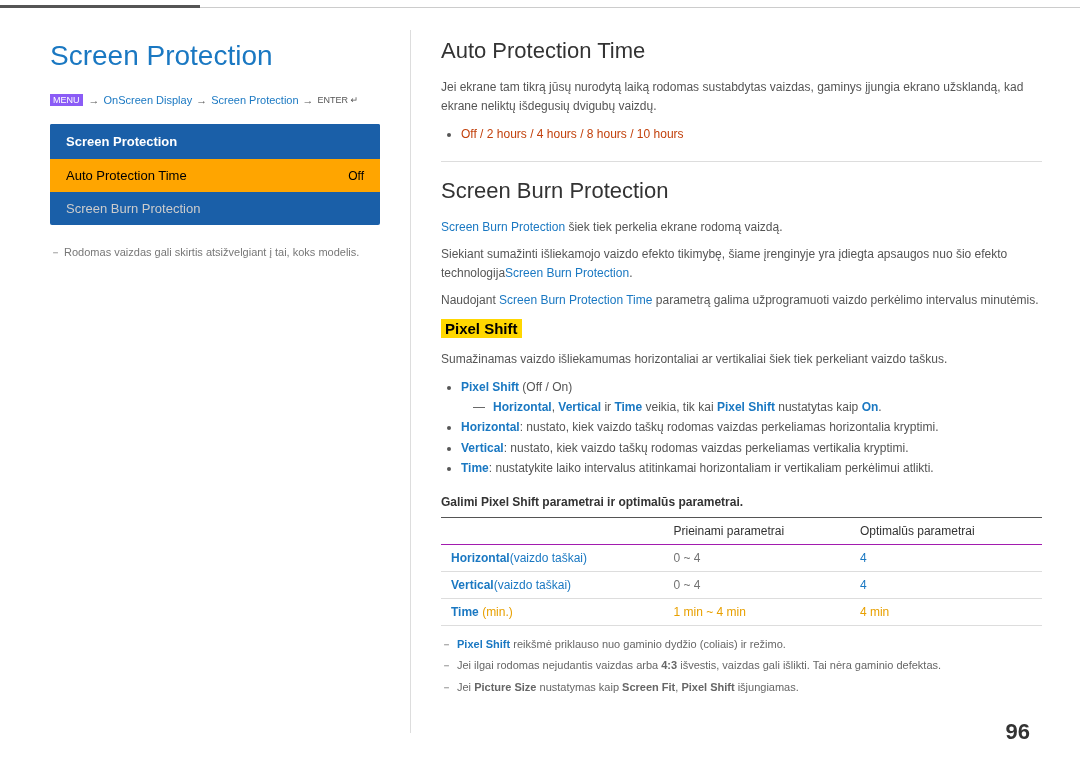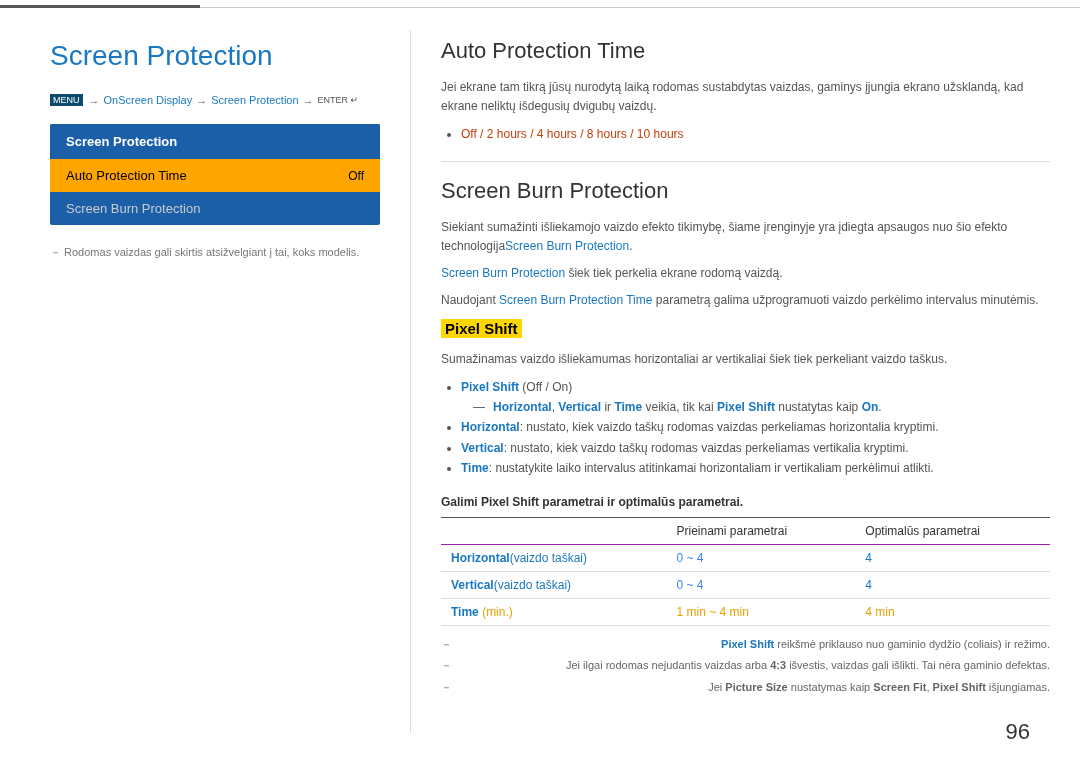--- a/index.html
+++ b/index.html
@@ -28,21 +28,21 @@
     }
     .top-bar-right {
       flex: 1;
       height: 1px;
       background: #ccc;
       margin-top: 7px;
     }
 
     .page-container {
       display: flex;
-      padding: 30px 30px 30px 50px;
+      padding: 30px 38px 30px 50px;
       height: 100%;
     }
 
     
     .left-panel {
       width: 360px;
       flex-shrink: 0;
       padding-right: 30px;
     }
 
@@ -57,21 +57,21 @@
     .breadcrumb {
       font-size: 11px;
       color: #555;
       margin-bottom: 18px;
       display: flex;
       align-items: center;
       flex-wrap: wrap;
       gap: 2px;
     }
     .breadcrumb .menu-icon {
-      background: #0c4a6e;
+      background: #8b5cf6;
       color: #fff;
       font-size: 9px;
       padding: 1px 3px;
       margin-right: 2px;
     }
     .breadcrumb .arrow {
       color: #555;
       margin: 0 2px;
     }
     .breadcrumb .link {
@@ -201,33 +201,32 @@
       border-top: 1px solid #555;
       border-bottom: 1px solid #a21caf;
       padding: 6px 10px;
       text-align: left;
       font-weight: normal;
       color: #333;
     }
     .data-table td {
       border-bottom: 1px solid #ddd;
       padding: 6px 10px;
-      color: #3b82f6;
+      color: #737373;
     }
     .data-table td.accent {
       color: #1a78c2;
     }
     .data-table td.accent-orange {
       color: #e8a000;
     }
 
     .note-list {
       list-style: none;
       margin-top: 10px;
-      text-align: right;
     }
     .note-list li {
       font-size: 11px;
       color: #666;
       line-height: 1.6;
       padding-left: 16px;
       position: relative;
       margin-bottom: 4px;
     }
     .note-list li::before {
@@ -235,21 +234,21 @@
       position: absolute;
       left: 0;
     }
 
     .page-number {
       position: absolute;
       bottom: 18px;
       right: 50px;
       font-size: 22px;
       color: #333;
-      font-weight: 400;
+      font-weight: 700;
     }
 
     .dash-list {
       list-style: none;
       padding-left: 20px;
     }
     .dash-list li {
       font-size: 12px;
       color: #555;
       line-height: 1.7;
@@ -311,25 +310,25 @@
       <li>
         <span class="highlight-orange">Off / 2 hours / 4 hours / 8 hours / 10 hours</span>
       </li>
     </ul>
 
     <hr class="section-divider">
 
     <h2 class="section-title">Screen Burn Protection</h2>
 
     <p class="section-desc">
+      <span class="highlight-blue">Screen Burn Protection</span><span> šiek tiek perkelia ekrane rodomą vaizdą.</span>
+    </p>
+
+    <p class="section-desc">
       <span>Siekiant sumažinti išliekamojo vaizdo efekto tikimybę, šiame įrenginyje yra įdiegta apsaugos nuo šio efekto technologija</span><span class="highlight-blue">Screen Burn Protection</span><span>.</span>
-    </p>
-
-    <p class="section-desc">
-      <span class="highlight-blue">Screen Burn Protection</span><span> šiek tiek perkelia ekrane rodomą vaizdą.</span>
     </p>
 
     <p class="section-desc">
       <span>Naudojant </span><span class="highlight-blue">Screen Burn Protection Time</span><span> parametrą galima užprogramuoti vaizdo perkėlimo intervalus minutėmis.</span>
     </p>
 
     <div>
       <span class="subsection-title">Pixel Shift</span>
 
       <p class="section-desc">Sumažinamas vaizdo išliekamumas horizontaliai ar vertikaliai šiek tiek perkeliant vaizdo taškus.</p>

